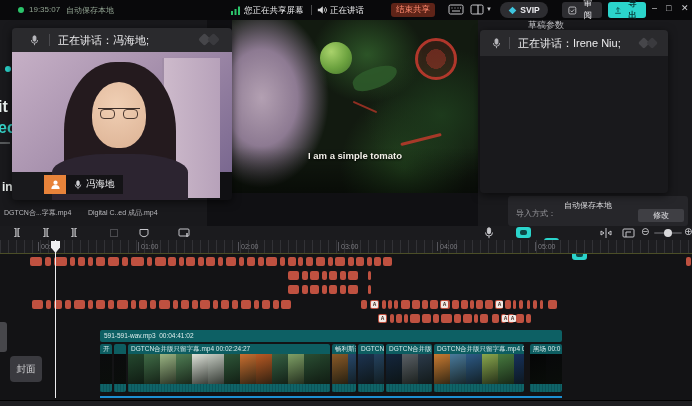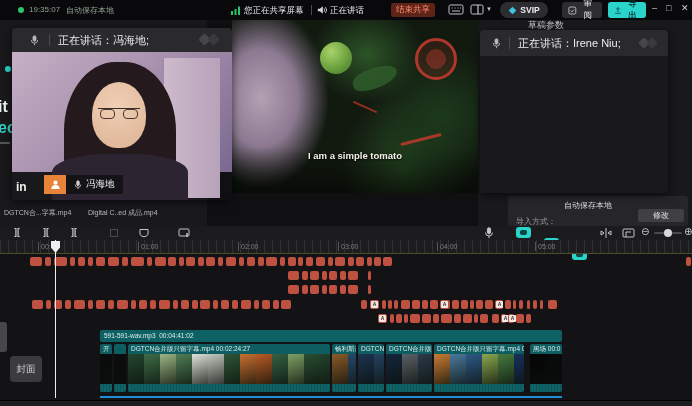--- a/index.html
+++ b/index.html
@@ -39,21 +39,21 @@
 </head>
 <body>
 
 <div class="stage">
 
   <div class="a" style="left:0;top:20px;width:232px;height:206px;background:#19191c;">
     <div class="a" style="left:5px;top:46px;width:6px;height:6px;border-radius:50%;background:#2bd4cb;"></div>
     <div class="a" style="left:-2px;top:78px;font-size:16px;font-weight:bold;color:#e9f1ef;">it</div>
     <div class="a" style="left:-2px;top:99px;font-size:16px;font-weight:bold;color:#35d0c5;">ec</div>
     <div class="a" style="left:0;top:122px;width:10px;height:2px;background:#55585a;"></div>
-    <div class="a" style="left:2px;top:160px;font-size:12px;font-weight:bold;color:#eef2f0;margin-left:14px;">in</div>
+    <div class="a" style="left:2px;top:160px;font-size:12px;font-weight:bold;color:#eef2f0;">in</div>
     <div class="a nw" style="left:4px;top:188px;font-size:7px;color:#b9b9bd;">DGTCN合...字幕.mp4</div>
     <div class="a nw" style="left:88px;top:188px;font-size:7px;color:#b9b9bd;">Digital C..ed 成品.mp4</div>
   </div>
 
   <div class="a" style="left:207px;top:20px;width:298px;height:206px;background:#101013;">
 
     <div class="a" style="left:25px;top:0;width:246px;height:173px;overflow:hidden;background:
         radial-gradient(90px 120px at 12% 45%, #b3a0b2 0%, #8d7a92 40%, rgba(20,25,15,0) 75%),
         radial-gradient(70px 60px at 55% 20%, #2c5427 0%, rgba(20,25,15,0) 80%),
         radial-gradient(90px 80px at 85% 55%, #1d3a1c 0%, rgba(13,18,12,0) 85%),
@@ -71,21 +71,21 @@
     <div class="a" style="left:208px;top:18px;width:42px;height:42px;border-radius:50%;
          border:3px solid #c23a2e;background:radial-gradient(circle at 50% 50%, rgba(194,58,46,.55) 0 38%, rgba(194,58,46,.18) 39% 70%, transparent 71%);opacity:.9;"></div>
 
     <div class="a nw" style="left:25px;top:130px;width:246px;text-align:center;font-size:9.5px;font-weight:bold;color:#f2efe8;text-shadow:0 1px 2px #000;">I am a simple tomato</div>
 
   </div>
 
   <div class="a" style="left:478px;top:20px;width:214px;height:206px;background:#19191c;"></div>
   <div class="a nw" style="left:528px;top:19px;font-size:9px;color:#c8c8cc;z-index:5;">草稿参数</div>
   <div class="a" style="left:508px;top:196px;width:180px;height:30px;background:#26262a;border-radius:3px;z-index:6;">
-    <div class="a nw" style="left:8px;top:20px;font-size:8px;color:#96969b;">导入方式：</div>
+    <div class="a nw" style="left:8px;top:12px;font-size:8px;color:#96969b;">导入方式：</div>
     <div class="a nw" style="left:56px;top:4px;font-size:8px;color:#dadadd;">自动保存本地</div>
     <button class="a nw" style="left:130px;top:13px;width:46px;height:13px;background:#3f3f44;border:none;border-radius:2px;color:#e2e2e5;font-size:8px;line-height:12px;padding:0;">修改</button>
   </div>
 
   <div class="a" style="left:0;top:226px;width:692px;height:174px;background:#131315;">
 
     <div class="a" style="left:0;top:0;width:692px;height:14px;background:#1b1b1e;">
       <div class="a icon nw" style="left:14px;top:1px;font-size:9px;font-weight:bold;">][</div>
       <div class="a icon nw" style="left:43px;top:1px;font-size:9px;font-weight:bold;">][</div>
       <div class="a icon nw" style="left:71px;top:1px;font-size:9px;font-weight:bold;">][</div>

